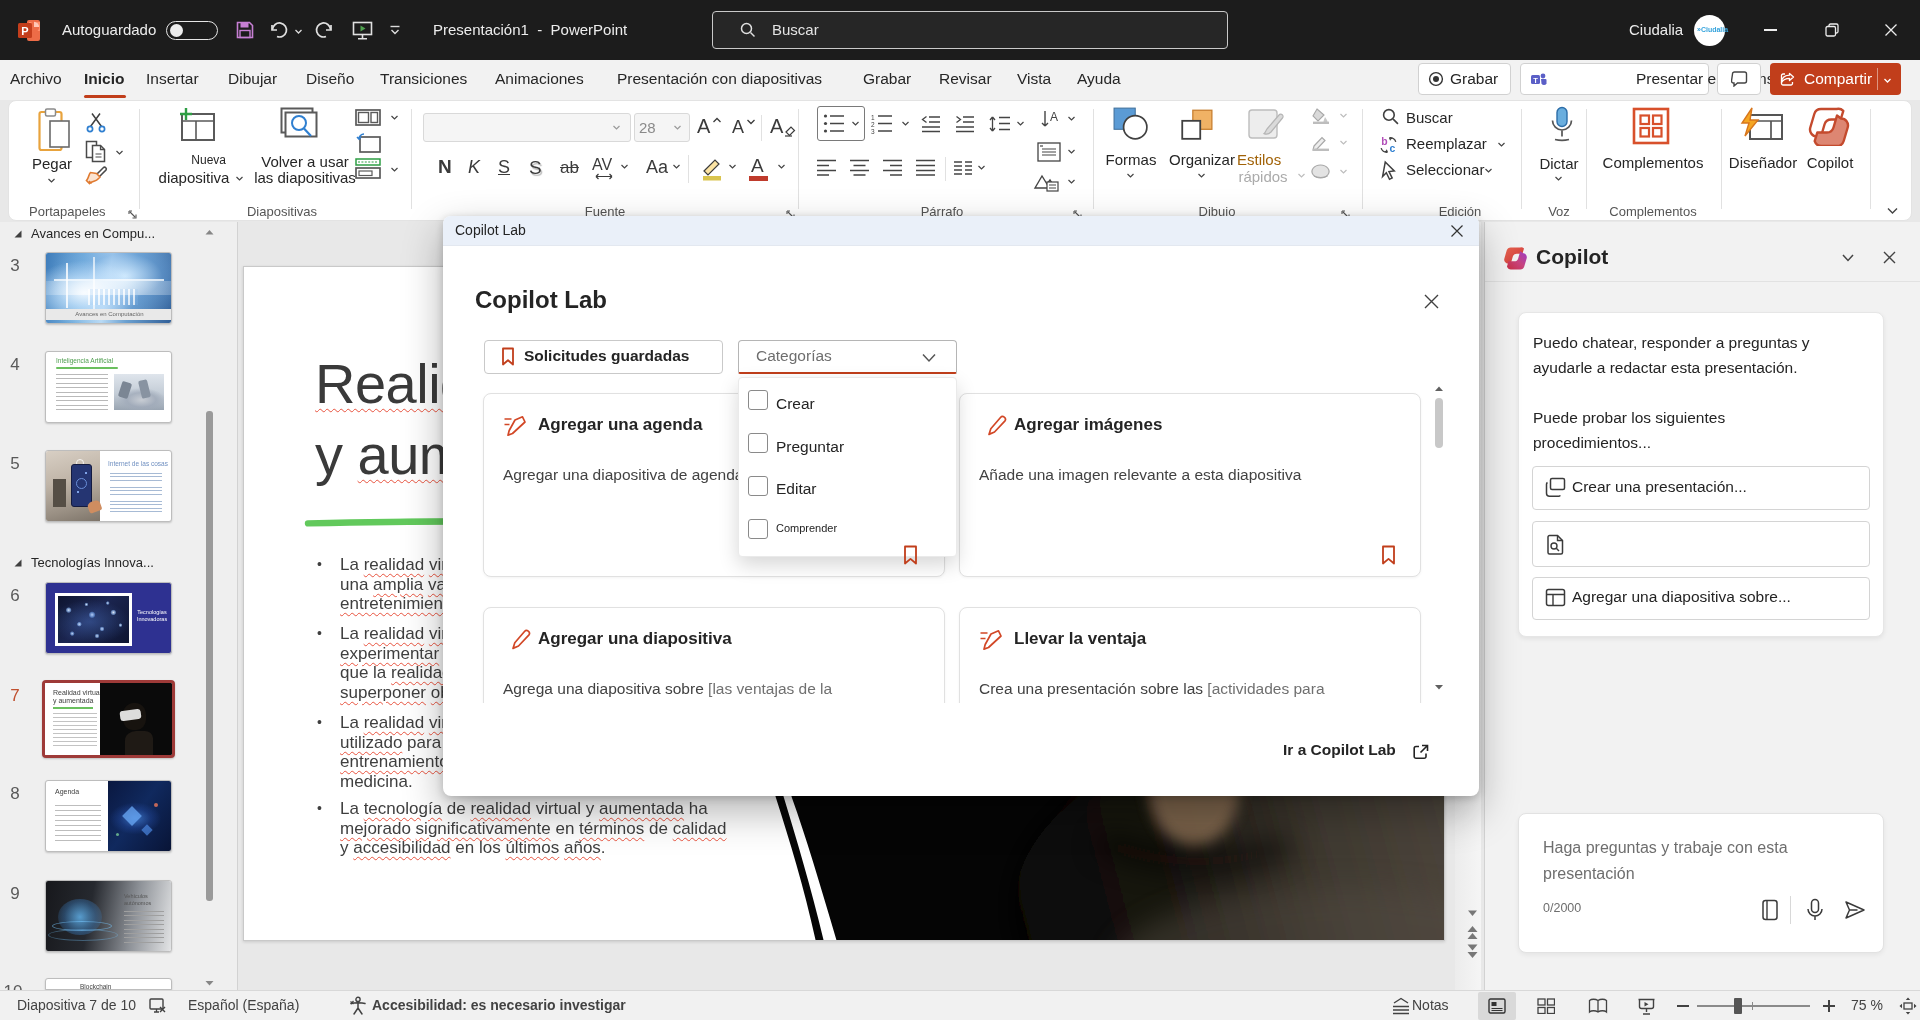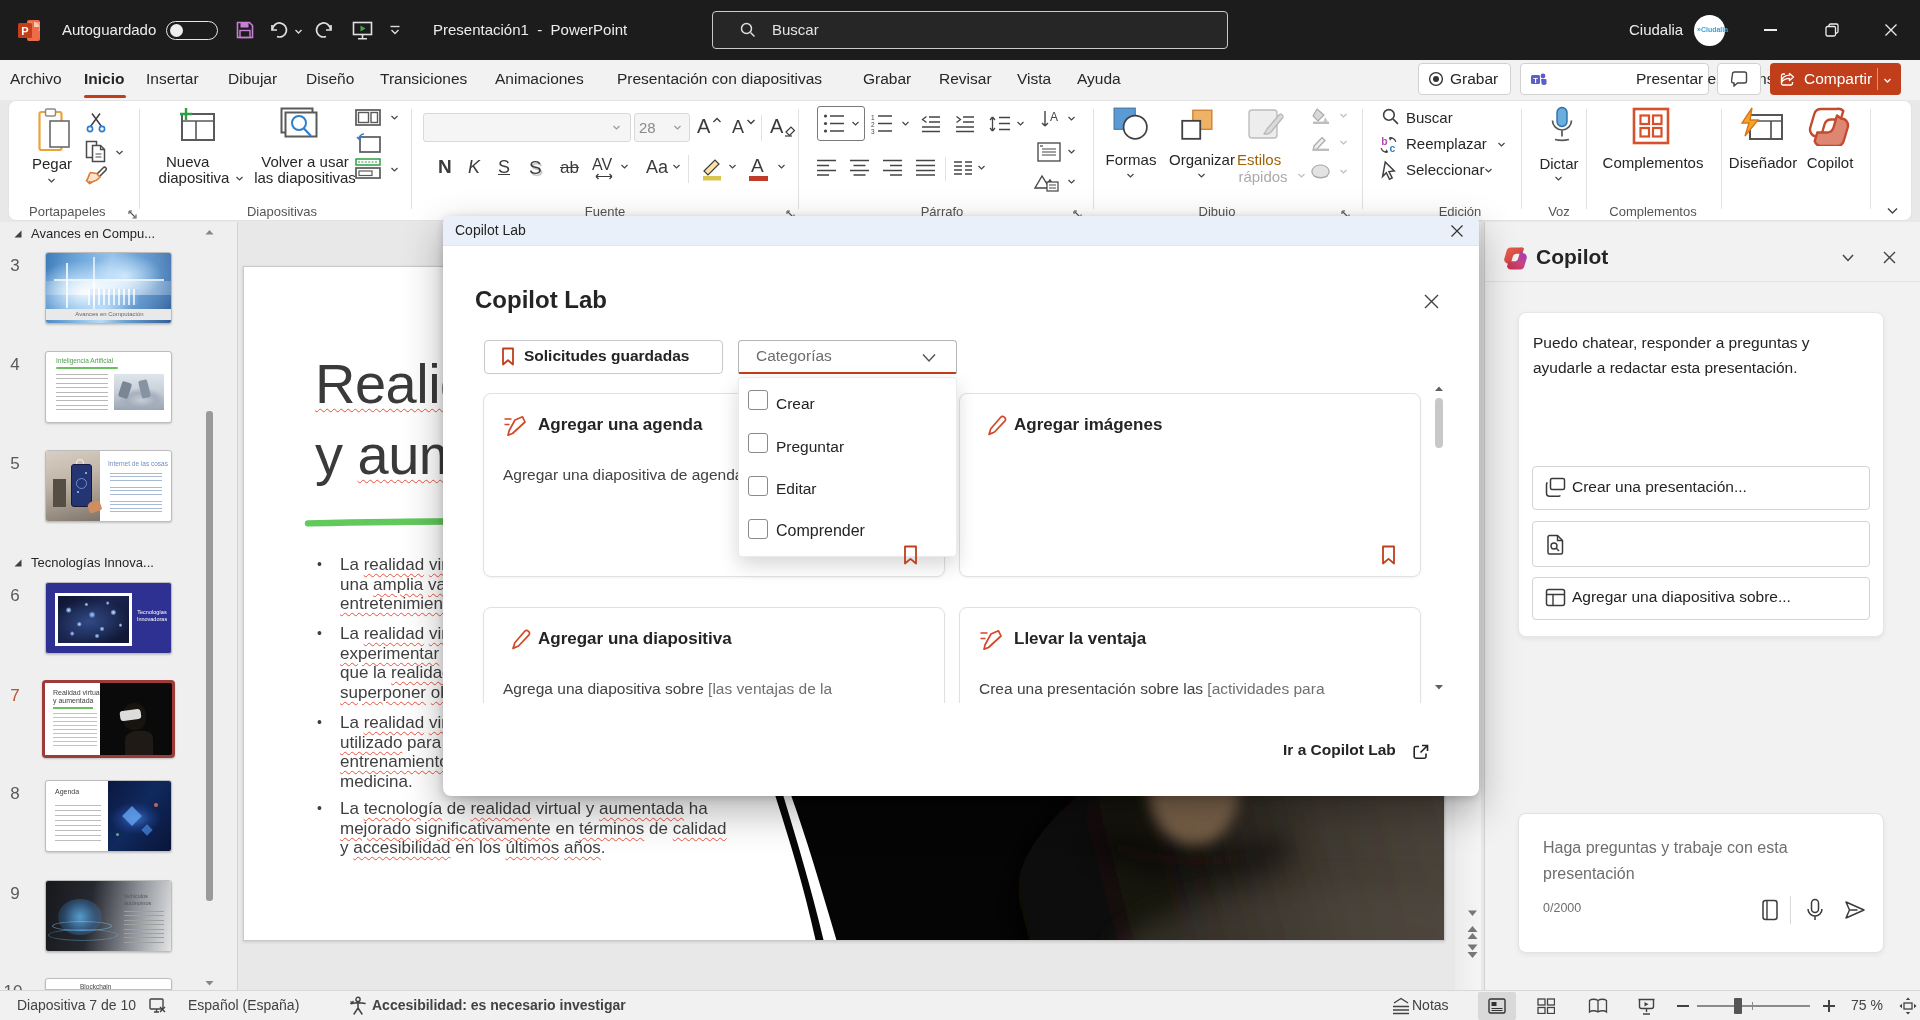--- a/index.html
+++ b/index.html
@@ -212,21 +212,21 @@
     <svg class="abs launcher" style="left:119px;top:109px" viewBox="0 0 10 10">
       <path d="M1 1 h3 M1 1 v3 M2 2 l5 5 M8 4.5 v3.5 h-3.5" stroke="#555" stroke-width="1.1" fill="none"></path>
     </svg>
     <div class="gsep" style="left:130px"></div>
 
     <svg class="abs" style="left:167px;top:6px" width="40" height="35" viewBox="0 0 40 35">
       <rect x="6" y="7" width="32" height="26" fill="#fff" stroke="#5a5a5a" stroke-width="2"></rect>
       <path d="M6 14 h32 M20 14 v19" stroke="#5a5a5a" stroke-width="1.6"></path>
       <path d="M10 1 v12 M4 7 h12" stroke="#2e9e44" stroke-width="2.4"></path>
     </svg>
-    <span class="abs" style="left:157px;top:52px;width:60px;text-align:left;font-size:15px;color:#262626">Nueva</span>
+    <span class="abs" style="left:157px;top:52px;width:60px;text-align:right;font-size:12px;color:#262626">Nueva</span>
     <span class="abs" style="left:147px;top:68px;width:76px;text-align:center;font-size:15px;color:#262626">diapositiva</span>
     <svg class="abs chev" style="left:226px;top:73px" viewBox="0 0 9 9">
         <path d="M1.5 3 L4.5 6 L7.5 3" stroke="#444" stroke-width="1.2" fill="none"></path>
       </svg>
     <svg class="abs" style="left:271px;top:6px" width="40" height="35" viewBox="0 0 40 35">
       <rect x="1.5" y="1.5" width="31" height="24" fill="none" stroke="#5a5a5a" stroke-width="2"></rect>
       <rect x="5.5" y="5.5" width="31" height="24" fill="#fff" stroke="#5a5a5a" stroke-width="2"></rect>
       <circle cx="19" cy="16" r="7" fill="none" stroke="#2f7fd0" stroke-width="2"></circle>
       <path d="M24 21.5 L31 29" stroke="#2f7fd0" stroke-width="2.2"></path>
     </svg>
@@ -736,20 +736,21 @@
     <svg class="abs" style="left:357px;top:30px" width="14" height="12" viewBox="0 0 14 12">
         <path d="M2 3 L7 8.5 L12 3" stroke="#444" stroke-width="1.5" fill="none"></path>
       </svg>
     <svg class="abs" style="left:398px;top:28px" width="15" height="15" viewBox="0 0 15 15">
         <path d="M2 2 L13 13 M13 2 L2 13" stroke="#444" stroke-width="1.4"></path>
       </svg>
     <div class="abs" style="left:1px;top:59px;width:435px;height:1px;background:#e2e2e2;"></div>
 
     <div class="abs" style="left:34px;top:90px;width:366px;height:325px;background:#fff;border:1px solid #e6e6e6;border-radius:8px;box-shadow:0 2px 5px rgba(0,0,0,.07);"></div>
     <div class="abs" style="left:49px;top:108px;width:340px;font-size:15.5px;line-height:25px;color:#242424;">Puedo chatear, responder a preguntas y ayudarle a redactar esta presentación.</div>
+    <div class="abs" style="left:49px;top:183px;width:300px;font-size:15.5px;line-height:25px;color:#242424;">Puede probar los siguientes procedimientos...</div>
     <div class="abs" style="left:48px;top:244px;width:338px;height:44px;background:#fff;border:1px solid #d4d4d4;border-radius:4px;"></div>
     <svg class="abs" style="left:61px;top:255px" width="21" height="21" viewBox="0 0 21 21">
       <rect x="5.5" y="1.5" width="14" height="11" rx="1.5" fill="none" stroke="#3b3b3b" stroke-width="1.5"></rect>
       <path d="M2.5 5.5 a 2 2 0 0 0 -1 1.8 v9 a 3 3 0 0 0 3 3 h9 a 2 2 0 0 0 1.8 -1" fill="none" stroke="#3b3b3b" stroke-width="1.5"></path>
     </svg>
     <span class="abs" style="left:88px;top:256px;font-size:15.5px;color:#242424;">Crear una presentación...</span>
     <div class="abs" style="left:48px;top:299px;width:338px;height:46px;background:#fff;border:1px solid #d4d4d4;border-radius:4px;"></div>
     <svg class="abs" style="left:61px;top:312px" width="21" height="21" viewBox="0 0 21 21">
       <path d="M4.5 1.5 h8 l5 5 v12 a1.5 1.5 0 0 1 -1.5 1.5 h-11.5 a1.5 1.5 0 0 1 -1.5 -1.5 v-15.5 a1.5 1.5 0 0 1 1.5 -1.5 z" fill="none" stroke="#3b3b3b" stroke-width="1.5"></path>
       <path d="M12.5 1.5 v5 h5" fill="none" stroke="#3b3b3b" stroke-width="1.4"></path>
@@ -811,20 +812,21 @@
           <path d="M1.5 4 h7 M1.5 9.5 h5" stroke="#d24726" stroke-width="1.7"></path>
         </svg>
         <span class="cardtitle">Agregar una agenda</span>
         <div class="cardbody">Agregar una diapositiva de agenda que resuma los títulos de esta presentación</div>
       </div>
       <div class="card" style="left:516px;top:11px;">
         <svg class="abs" style="left:27px;top:21px" width="21" height="22" viewBox="0 0 21 22">
           <path d="M13.5 2.5 a2.8 2.8 0 0 1 4.5 3.3 L7.5 17 l-5.5 2.4 1.8-5.7 z" fill="none" stroke="#d24726" stroke-width="1.7" stroke-linejoin="round"></path>
         </svg>
         <span class="cardtitle">Agregar imágenes</span>
+        <div class="cardbody">Añade una imagen relevante a esta diapositiva</div>
       </div>
       <div class="card" style="left:40px;top:225px;">
         <svg class="abs" style="left:27px;top:21px" width="21" height="22" viewBox="0 0 21 22">
           <path d="M13.5 2.5 a2.8 2.8 0 0 1 4.5 3.3 L7.5 17 l-5.5 2.4 1.8-5.7 z" fill="none" stroke="#d24726" stroke-width="1.7" stroke-linejoin="round"></path>
         </svg>
         <span class="cardtitle">Agregar una diapositiva</span>
         <div class="cardbody">Agrega una diapositiva sobre <span style="color:#707070">[las ventajas de la</span></div>
       </div>
       <div class="card" style="left:516px;top:225px;">
         <svg class="abs" style="left:19px;top:21px" width="24" height="22" viewBox="0 0 24 22">
@@ -837,21 +839,21 @@
     </div>
 
     <div class="abs" style="left:295px;top:161px;width:219px;height:180px;background:#fff;border:1px solid #eaeaea;border-radius:4px;box-shadow:0 8px 20px rgba(0,0,0,.16);"></div>
     <div class="abs" style="left:305px;top:174px;width:20px;height:20px;border:1px solid #8a8a8a;border-radius:3px;"></div>
     <span class="abs" style="left:333px;top:179px;font-size:15.5px;color:#242424;">Crear</span>
     <div class="abs" style="left:305px;top:217px;width:20px;height:20px;border:1px solid #8a8a8a;border-radius:3px;"></div>
     <span class="abs" style="left:333px;top:222px;font-size:15.5px;color:#242424;">Preguntar</span>
     <div class="abs" style="left:305px;top:260px;width:20px;height:20px;border:1px solid #8a8a8a;border-radius:3px;"></div>
     <span class="abs" style="left:333px;top:264px;font-size:15.5px;color:#242424;">Editar</span>
     <div class="abs" style="left:305px;top:303px;width:20px;height:20px;border:1px solid #8a8a8a;border-radius:3px;"></div>
-    <span class="abs" style="left:333px;top:306px;font-size:16px;color:#242424;text-align:right;">Comprender</span>
+    <span class="abs" style="left:333px;top:306px;font-size:11px;color:#242424;text-align:right;">Comprender</span>
 
     <svg class="abs" style="left:460px;top:329px;z-index:6" width="15" height="20" viewBox="0 0 15 20">
       <path d="M2 1.5 h11 v17 l-5.5 -4.6 -5.5 4.6 z" fill="none" stroke="#c13e1b" stroke-width="1.8" stroke-linejoin="round"></path>
     </svg>
     <svg class="abs" style="left:938px;top:329px;z-index:6" width="15" height="20" viewBox="0 0 15 20">
       <path d="M2 1.5 h11 v17 l-5.5 -4.6 -5.5 4.6 z" fill="none" stroke="#c13e1b" stroke-width="1.8" stroke-linejoin="round"></path>
     </svg>
 
     <svg class="abs" style="left:990px;top:168px" width="12" height="10" viewBox="0 0 12 10">
         <path d="M2 7 L6 2.5 L10 7 z" fill="#606060"></path>

